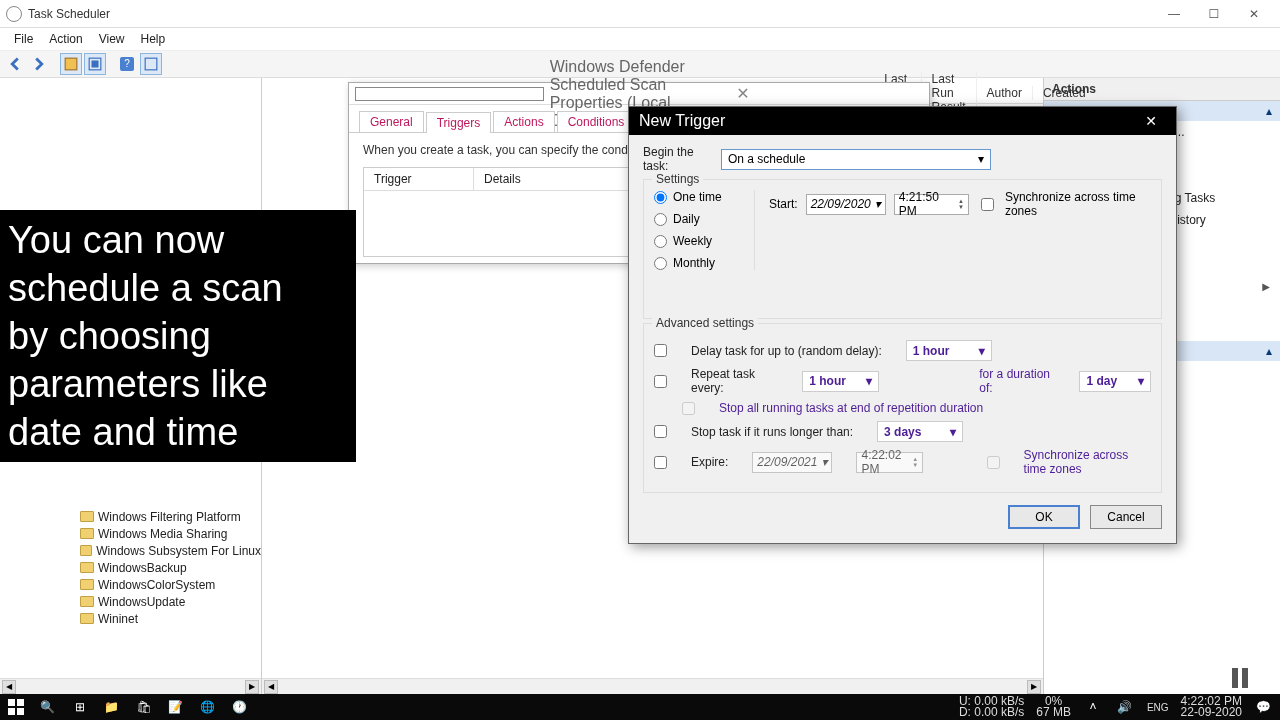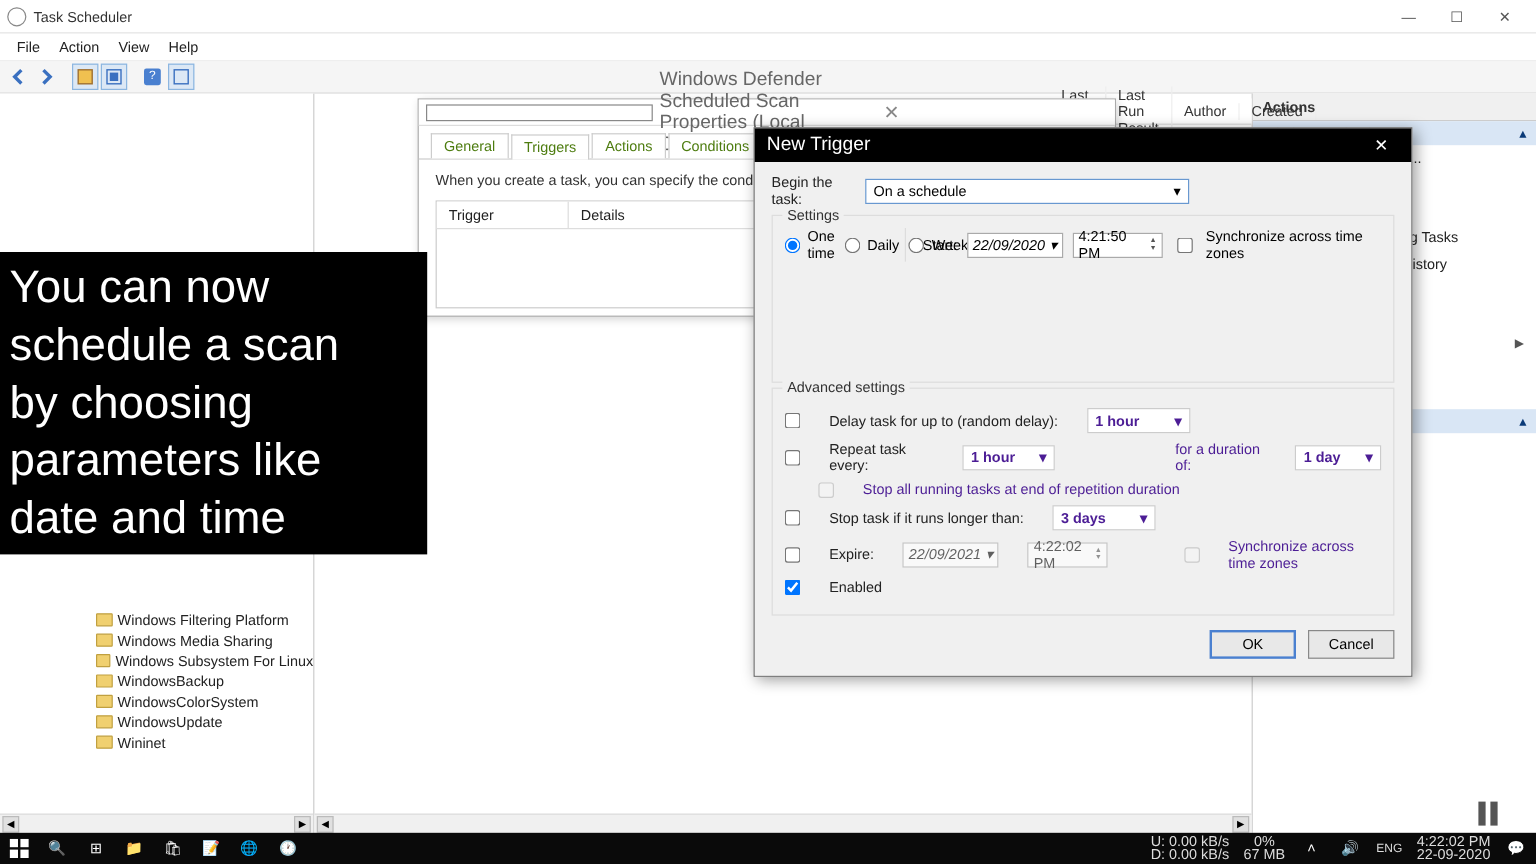--- a/index.html
+++ b/index.html
@@ -38,21 +38,21 @@
 .redx { color: #d03020; font-weight: bold; font-size: 14px; }
 .helpq { width: 14px; height: 14px; background: #4a80d0; color: #fff; border-radius: 2px; font-size: 10px; text-align: center; line-height: 14px; }
 .arrow { font-size: 10px; color: #555; }
 
 .props-window { position: absolute; left: 86px; top: 4px; width: 582px; background: #fff; border: 1px solid #aaa; box-shadow: 2px 2px 8px rgba(0,0,0,0.2); }
 .props-title { height: 22px; background: #fff; display: flex; align-items: center; padding: 0 6px; border-bottom: 1px solid #ddd; }
 .props-title .ticon { width: 14px; height: 14px; border: 1px solid #888; margin-right: 6px; }
 .props-title span { flex: 1; color: #666; font-size: 16px; }
 .props-title .close { color: #888; }
 .tabs { display: flex; padding: 6px 10px 0 10px; border-bottom: 1px solid #ccc; }
-.tab { padding: 3px 10px; border: 1px solid #ccc; border-bottom: none; margin-right: 2px; background: #fff; color: #4d7c0f; }
+.tab { padding: 3px 10px; border: 1px solid #ccc; border-bottom: none; margin-right: 2px; background: #fff; color: #be185d; }
 .tab.active { background: #fff; position: relative; top: 1px; }
 .description { padding: 10px 14px 4px 14px; color: #333; font-size: 12px; }
 .trigger-table { margin: 6px 14px; border: 1px solid #ccc; height: 90px; }
 .trigger-table .thdr { display: flex; background: #fff; border-bottom: 1px solid #ddd; }
 .trigger-table .th { padding: 4px 10px; border-right: 1px solid #ddd; font-size: 12px; color: #222; }
 
 .list-header { position: absolute; left: 578px; top: 4px; right: 0; height: 22px; display: flex; align-items: center; border-bottom: 1px solid #ddd; background: #fff; }
 .list-header span { padding: 0 10px; color: #333; font-size: 12px; border-right: 1px solid #eee; }
 
 .detail-text { position: absolute; right: 22px; top: 250px; color: #333; font-size: 12px; }
@@ -62,21 +62,21 @@
 .nt-title span { flex: 1; font-size: 16px; }
 .nt-title .nt-close { width: 30px; text-align: center; color: #fff; font-size: 14px; }
 .nt-body { padding: 10px 14px; background: #f0f0f0; }
 .nt-row { display: flex; align-items: center; margin-bottom: 6px; }
 .nt-row label { font-size: 12px; color: #222; }
 .combo { border: 1px solid #6898d0; background: #fff; height: 21px; padding: 0 6px; display: flex; align-items: center; justify-content: space-between; }
 .combo.dis { border-color: #ccc; color: #4c1d95; font-weight: bold; }
 .fieldset { border: 1px solid #ddd; padding: 10px; margin: 4px 0; background: #f0f0f0; position: relative; }
 .fieldset .legend { position: absolute; top: -8px; left: 8px; background: #f0f0f0; padding: 0 4px; font-size: 12px; color: #333; }
 .recur-panel { display: flex; gap: 10px; }
-.recur-left { width: 90px; display: flex; flex-direction: row; gap: 8px; }
+.recur-left { width: 90px; display: flex; flex-direction: column; gap: 8px; }
 .radio-row { display: flex; align-items: center; gap: 6px; }
 .radio-row input { margin: 0; }
 .recur-right { flex: 1; border-left: 1px solid #ddd; padding-left: 14px; }
 .start-row { display: flex; align-items: center; gap: 8px; }
 .date-input, .time-input { border: 1px solid #aaa; background: #fff; height: 21px; padding: 0 4px; display: flex; align-items: center; gap: 4px; font-size: 12px; }
 .date-input { width: 88px; justify-content: space-between; font-style: italic; }
 .time-input { width: 84px; justify-content: space-between; }
 .spin { display: flex; flex-direction: column; }
 .spin span { font-size: 6px; line-height: 6px; color: #555; }
 .adv-row { display: flex; align-items: center; gap: 24px; margin: 6px 0; }
@@ -326,24 +326,20 @@
                 <span>4:22:02 PM</span>
                 <div class="spin">
                   <span>▲</span>
                   <span>▼</span>
                 </div>
               </div>
             <span style="width:20px"></span>
             <input type="checkbox" disabled="" style="">
             <span class="lbl dis">Synchronize across time zones</span>
           </div>
-          <div class="adv-row">
-            <input type="checkbox" checked="" style="">
-            <span class="lbl">Enabled</span>
-          </div>
         </div>
 
         <div class="btn-row">
           <div class="dlg-btn primary">OK</div>
           <div class="dlg-btn">Cancel</div>
         </div>
       </div>
     </div>
     <div class="scroll-h">
         <div class="scroll-btn">◀</div>

